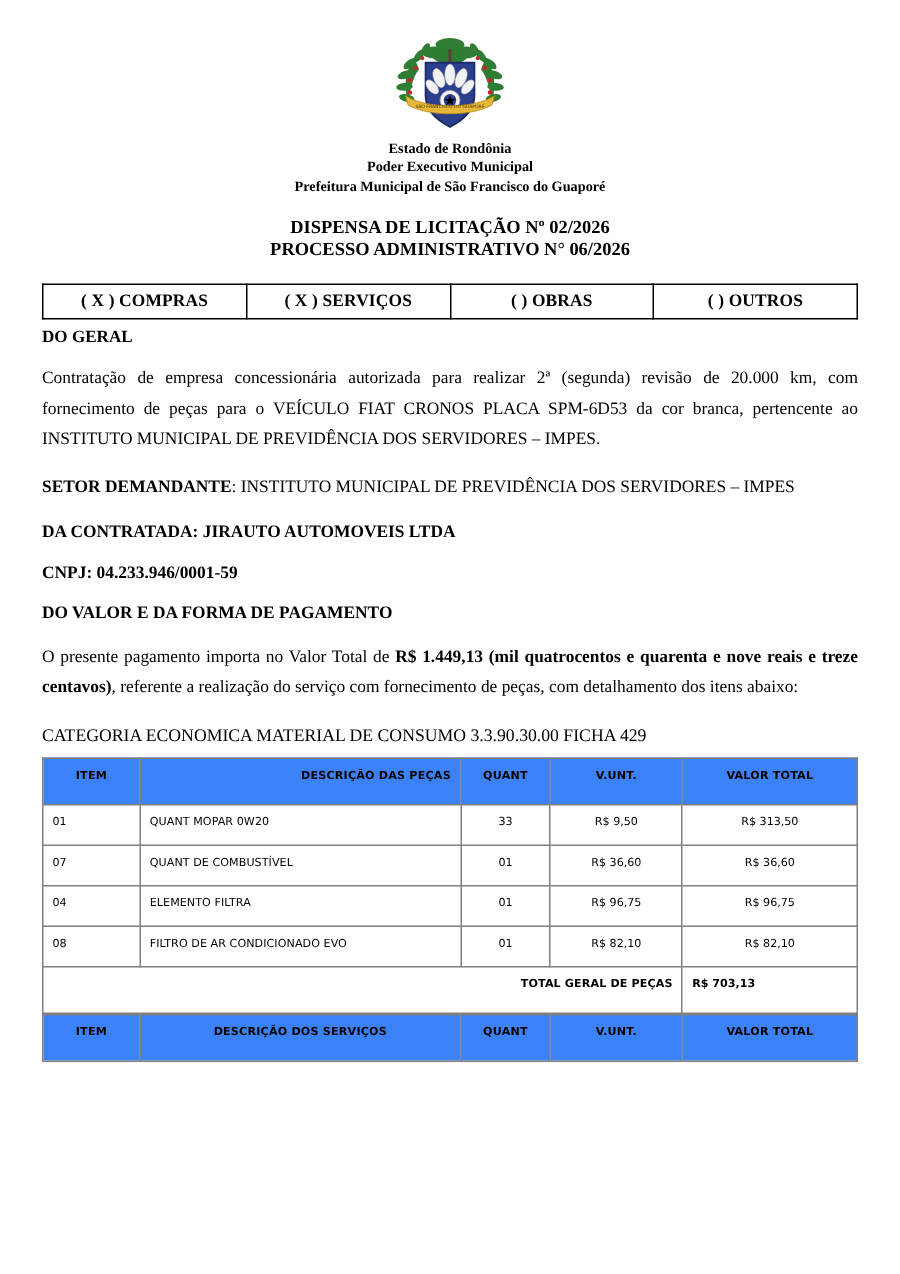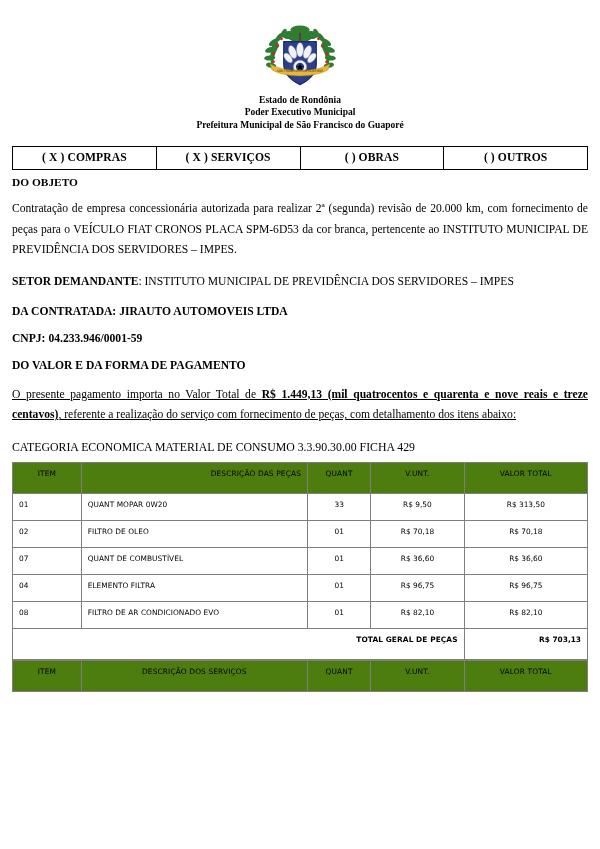--- a/index.html
+++ b/index.html
@@ -15,21 +15,21 @@
     color: #000000;
     overflow: hidden;
   }
 
   .page {
     position: absolute;
     left: 0; top: 0;
     width: 600px;
     height: 849px;
     box-sizing: border-box;
-    padding: 0 12px;
+    padding: 0 28px;
     border-radius: 25px;
   }
 
   
   .crest-wrap {
     width: 100%;
     display: flex;
     justify-content: center;
     padding-top: 18px;
   }
@@ -79,21 +79,20 @@
     line-height: 15px;
   }
   p.body-par {
     font-size: 11.6px;
     line-height: 20.5px;
     text-align: justify;
     margin: 9px 0 0 0;
   }
   p.tight {
     margin-top: 10px;
-    text-decoration: underline;
   }
   .b { font-weight: bold; }
 
   .line-block {
     font-size: 11.6px;
     line-height: 19px;
     margin-top: 11px;
   }
   .line-block .lbl { font-weight: bold; }
   .line-strong {
@@ -122,22 +121,22 @@
   table.items td {
     border: 1px solid #7f7f7f;
     font-size: 7.4px;
     vertical-align: top;
     padding: 6px 6px 0 6px;
     height: 27px;
     box-sizing: border-box;
     font-weight: normal;
   }
   table.items thead th {
-    background: #4d7c0f;
-    font-weight: normal;
+    background: #3b82f6;
+    font-weight: bold;
     text-align: center;
     letter-spacing: 0.15px;
     height: 31px;
   }
   table.items thead th.left-head {
     text-align: right;
     padding-left: 7px;
   }
   td.c-item { text-align: left; }
   td.c-desc { text-align: left; letter-spacing: 0.05px; }
@@ -148,21 +147,21 @@
   tr.total-row td {
     height: 31px;
     font-weight: bold;
   }
   td.total-label {
     text-align: right;
     padding-right: 7px;
     letter-spacing: 0.1px;
   }
   td.total-value {
-    text-align: right;
+    text-align: left;
     padding-right: 8px;
   }
 
   col.w-item { width: 64px; }
   col.w-desc { width: 211px; }
   col.w-qt   { width: 59px; }
   col.w-vu   { width: 87px; }
   col.w-vt   { width: 115px; }
 </style>
 </head>
@@ -231,33 +230,37 @@
       <text x="50" y="73" font-size="4.1" text-anchor="middle" font-family="DejaVu Sans, sans-serif" fill="#4a3b0a">SÃO FRANCISCO DO GUAPORÉ</text>
     </svg>
   </div>
 
   <div class="org-header">
     <div>Estado de Rondônia</div>
     <div>Poder Executivo Municipal</div>
     <div>Prefeitura Municipal de São Francisco do Guaporé</div>
   </div>
 
+  <div class="doc-title">
+    <div>DISPENSA DE LICITAÇÃO Nº 02/2026</div>
+    <div>PROCESSO ADMINISTRATIVO N° 06/2026</div>
+  </div>
 
   <table class="modal-table">
     <tbody>
       <tr>
         <td>( X )  COMPRAS</td>
         <td>( X ) SERVIÇOS</td>
         <td>(    ) OBRAS</td>
         <td>(   ) OUTROS</td>
       </tr>
     </tbody>
   </table>
 
-  <div class="section-head">DO OBJETO</div>
+  <div class="section-head">DO GERAL</div>
   <p class="body-par">Contratação de empresa concessionária autorizada para realizar 2ª (segunda) revisão de 20.000 km, com fornecimento de peças para o VEÍCULO FIAT CRONOS PLACA SPM-6D53 da cor branca, pertencente ao INSTITUTO MUNICIPAL DE PREVIDÊNCIA DOS SERVIDORES – IMPES.</p>
 
   <div class="line-block">
     <span class="lbl">SETOR DEMANDANTE</span><span>: </span><span>INSTITUTO MUNICIPAL DE PREVIDÊNCIA DOS SERVIDORES – IMPES</span>
   </div>
 
   <div class="line-strong">DA CONTRATADA: JIRAUTO AUTOMOVEIS LTDA</div>
   <div class="line-strong gap-s">CNPJ: 04.233.946/0001-59</div>
 
   <div class="line-strong gap-s">DO VALOR E DA FORMA DE PAGAMENTO</div>
@@ -284,27 +287,20 @@
     </thead>
     <tbody>
       <tr>
         <td class="c-item">01</td>
         <td class="c-desc">QUANT MOPAR 0W20</td>
         <td class="c-qt">33</td>
         <td class="c-vu">R$ 9,50</td>
         <td class="c-vt">R$ 313,50</td>
       </tr>
       <tr>
-        <td class="c-item">02</td>
-        <td class="c-desc">FILTRO DE OLEO</td>
-        <td class="c-qt">01</td>
-        <td class="c-vu">R$ 70,18</td>
-        <td class="c-vt">R$ 70,18</td>
-      </tr>
-      <tr>
         <td class="c-item">07</td>
         <td class="c-desc">QUANT DE COMBUSTÍVEL</td>
         <td class="c-qt">01</td>
         <td class="c-vu">R$ 36,60</td>
         <td class="c-vt">R$ 36,60</td>
       </tr>
       <tr>
         <td class="c-item">04</td>
         <td class="c-desc">ELEMENTO FILTRA</td>
         <td class="c-qt">01</td>

